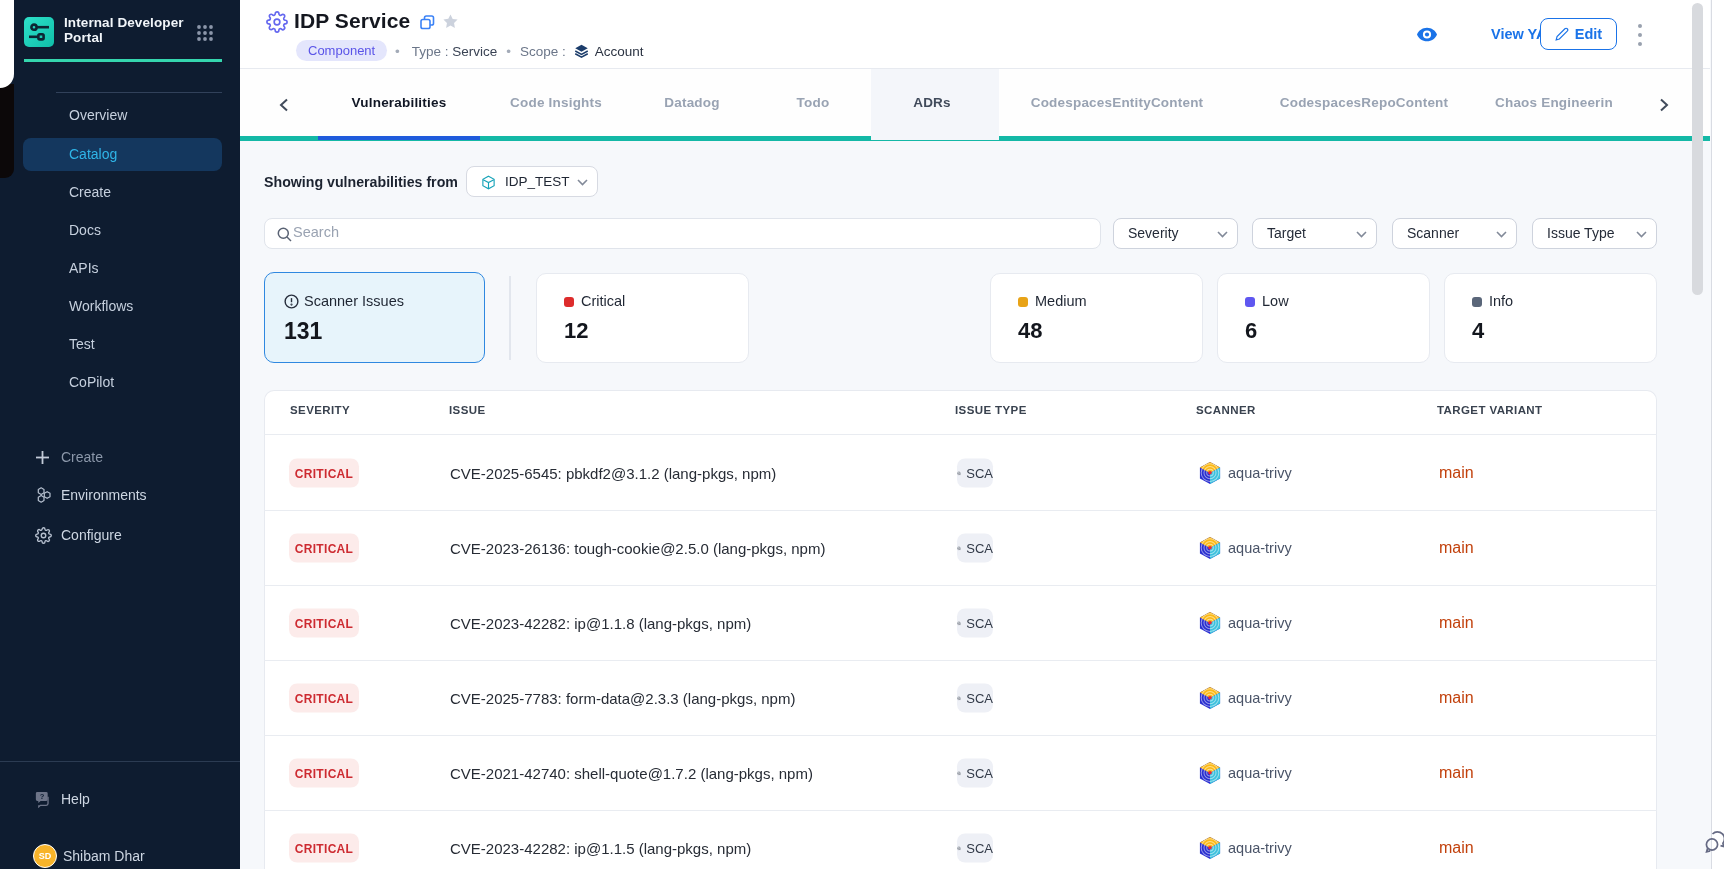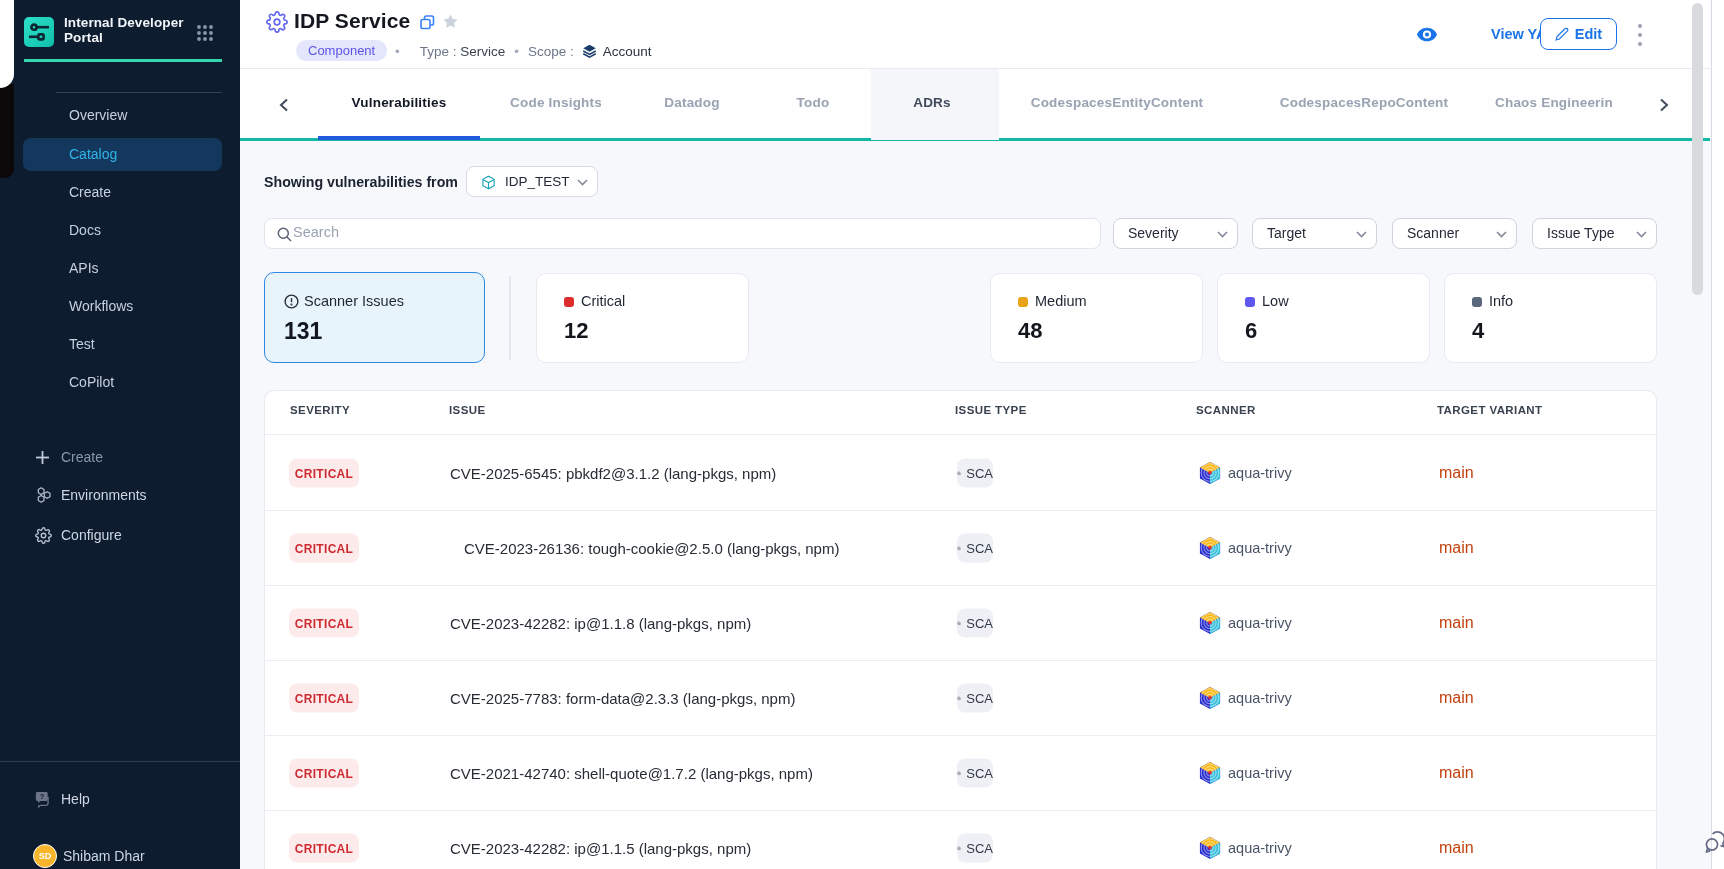--- a/index.html
+++ b/index.html
@@ -26,21 +26,21 @@
   #main { position:absolute; left:240px; top:0; width:1470px; height:869px; background:#f6f8fb; }
   #hdr { position:absolute; left:0; top:0; width:1470px; height:69px; background:#fff; border-bottom:1px solid #e7eaf0; }
   .title { position:absolute; left:54px; top:9px; font-size:21px; font-weight:bold; color:#14171f; letter-spacing:.1px;}
   .chip { position:absolute; left:56px; top:40px; height:21px; padding:0 12px; background:#e4e6fc; color:#5a54e8; border-radius:11px; font-size:13px; line-height:21px; font-weight:500;}
   .meta { position:absolute; left:155px; top:40px; height:22px; display:flex; align-items:center; font-size:13.5px; color:#6b7689; }
   .meta b { color:#3a4354; font-weight:500;}
   .viewyaml { position:absolute; left:1203px; top:26px; color:#1a73e8; font-weight:bold; font-size:14.5px;margin-left:48px; }
   .editbtn { position:absolute; left:1300px; top:18px; width:77px; height:32px; border:1px solid #1a73e8; border-radius:8px; color:#1a73e8; font-weight:bold; font-size:14.5px; display:flex; align-items:center; justify-content:center; gap:6px; background:#fff;}
 
   
-  #tabs { position:absolute; left:0; top:69px; width:1470px; height:72px; background:#fefefe; border-bottom:3px solid #14b8a6; }
+  #tabs { position:absolute; left:0; top:69px; width:1470px; height:72px; background:#fefefe; border-bottom:5px solid #14b8a6; }
   .tab { position:absolute; top:26px; font-size:13.5px; font-weight:bold; color:#99a3b3; transform:translateX(-50%); letter-spacing:.2px;}
   .tab.active { color:#101624; }
   .tab.adrs { color:#414b5b; }
   .adrs-bg { position:absolute; left:631px; top:0; width:128px; height:71px; background:#f4f6fa; }
   .underline { position:absolute; left:78px; top:67px; width:162px; height:4px; background:#1f5bdc; }
 
   
   .showing { position:absolute; left:24px; top:174px; font-size:14.2px; font-weight:bold; color:#1c2330; }
   .scope-dd { position:absolute; left:226px; top:166px; width:132px; height:31px; background:#fff; border:1px solid #d7dae2; border-radius:8px; }
   .searchbox { position:absolute; left:24px; top:218px; width:837px; height:31px; background:#fff; border:1px solid #e0e4eb; border-radius:8px; }
@@ -144,21 +144,21 @@
     <svg class="abs" style="left:180px;top:15px" width="15" height="15" viewBox="0 0 15 15" fill="none" stroke="#3b82f6" stroke-width="1.6">
       <rect x="4.5" y="1" width="9" height="9" rx="1.8"></rect>
       <rect x="1" y="4.5" width="9" height="9" rx="1.8" fill="#fff"></rect>
     </svg>
     <svg class="abs" style="left:202px;top:13px" width="17" height="17" viewBox="0 0 24 24" fill="#ccd2dd">
       <path d="M12 2l3.1 6.3 6.9 1-5 4.9 1.2 6.9L12 17.8 5.8 21l1.2-6.9-5-4.9 6.9-1z"></path>
     </svg>
     <div class="chip">Component</div>
     <div class="meta">
         <span style="color:#a3abb8">•</span>
-        <span style="margin-left:20px">Type&nbsp;: <b>Service</b></span>
+        <span style="margin-left:12px">Type&nbsp;: <b>Service</b></span>
         <span style="color:#a3abb8;margin-left:9px">•</span>
         <span style="margin-left:9px">Scope&nbsp;:</span>
         <svg style="margin:0 6px 0 8px" width="15" height="16" viewBox="0 0 24 24" fill="#1c3d6b">
       <path d="M12 2 22 7.6 12 13.2 2 7.6z"></path>
       <path d="M2 12l10 5.6L22 12" fill="none" stroke="#1c3d6b" stroke-width="2.4"></path>
       <path d="M2 16.4 12 22l10-5.6" fill="none" stroke="#1c3d6b" stroke-width="2.4"></path>
     </svg>
         <b style="color:#2b3342;font-weight:500">Account</b>
       </div>
     <svg class="abs" style="left:1177px;top:27px" width="20" height="15" viewBox="0 0 22 15" fill="#1a73e8">
@@ -301,21 +301,21 @@
   <g clip-path="url(#hexc)" fill="none" stroke="#ffffff" stroke-opacity=".5" stroke-width="1.1">
     <circle cx="12" cy="12.6" r="3.6"></circle>
           <circle cx="12" cy="12.6" r="6.6"></circle>
           <circle cx="12" cy="12.6" r="9.6"></circle>
   </g>
   <circle cx="12" cy="12.6" r="1.9" fill="#e8263c"></circle>
 </svg>aqua-trivy</div>
     <div class="tv" style="top: 473px; left: 1439px;">main</div>
     <div class="rowline" style="top: 510px; left: 264px;"></div>
     <div class="crit" style="top: 548px; left: 289px;">CRITICAL</div>
-    <div class="issue" style="left: 464px; top: 548px; text-align: right;">CVE-2023-26136: tough-cookie@2.5.0 (lang-pkgs, npm)</div>
+    <div class="issue" style="left: 450px; top: 548px; text-align: right;">CVE-2023-26136: tough-cookie@2.5.0 (lang-pkgs, npm)</div>
     <div class="sca" style="top: 548px; left: 957px;"><svg width="16" height="16" viewBox="0 0 20 20" fill="none" stroke="#2e3440" stroke-width="1.3">
   <circle cx="9" cy="9" r="7"></circle>
   <path d="M9 5.2a3.8 3.8 0 0 1 3.8 3.8M9 7.4A1.6 1.6 0 0 1 10.6 9c0 1.8-.4 3-1 4M6.4 6.5A3.8 3.8 0 0 0 5.2 9c0 1.2-.2 2.2-.6 3M7.3 9.2c0 1.6-.3 2.8-.9 4.1M12.7 11.2c-.2.8-.4 1.5-.7 2.1"></path>
   <line x1="14" y1="14" x2="17.5" y2="17.5" stroke-width="2"></line>
 </svg>SCA</div>
     <div class="scan" style="top: 548px; left: 1199px;"><svg width="22" height="24" viewBox="0 0 24 26">
   <defs>
           <clipPath id="hexc">
             <path d="M12 1 23 7v12l-11 6L1 19V7z"></path>
           </clipPath>

